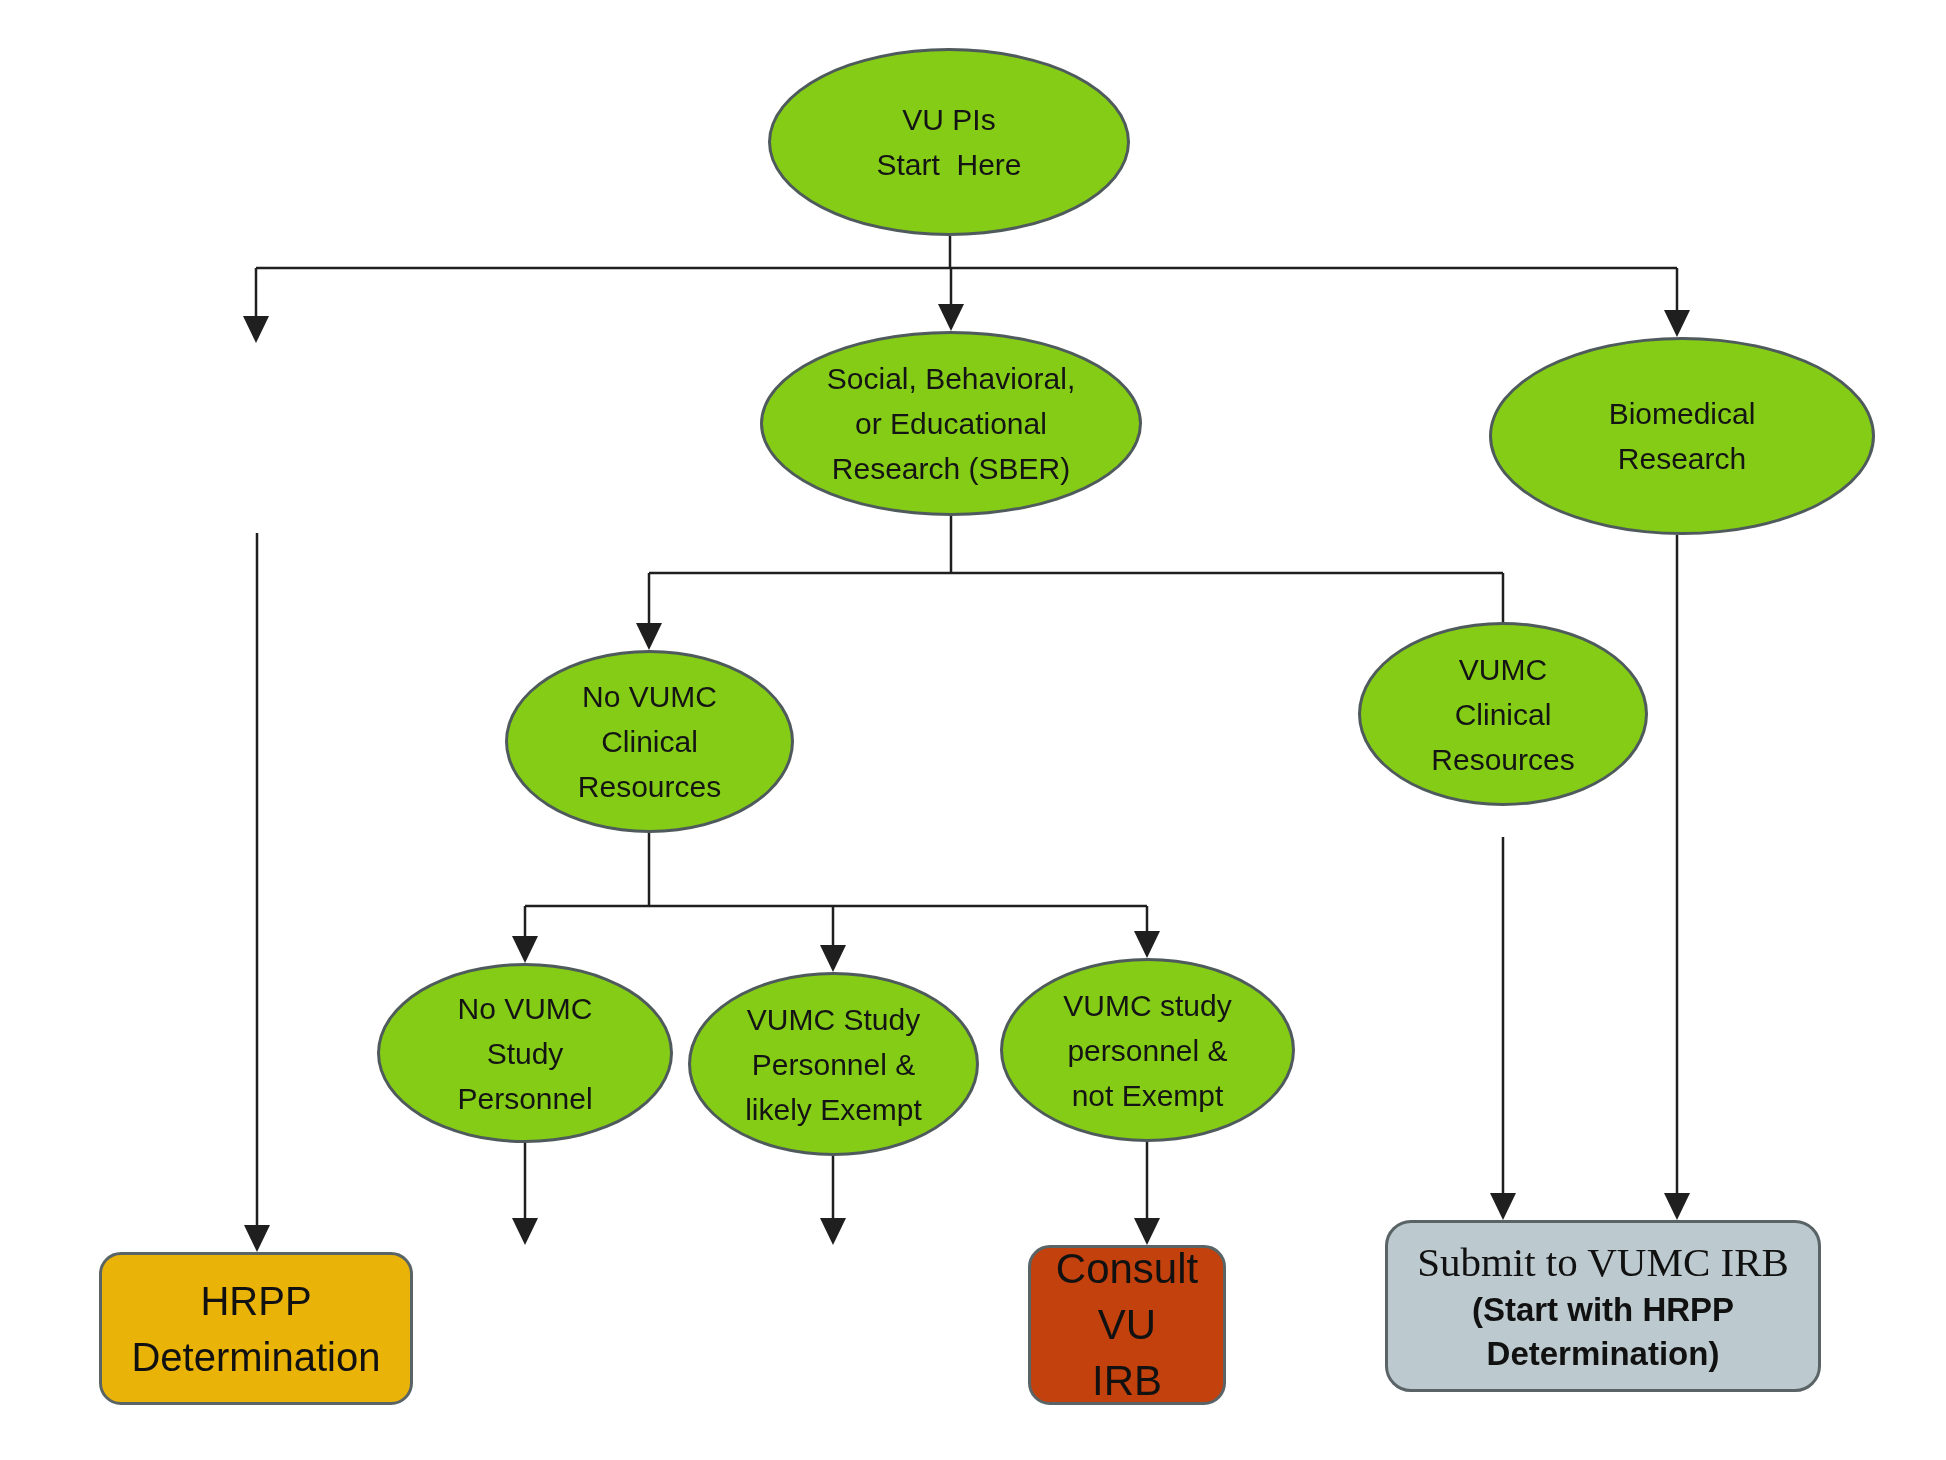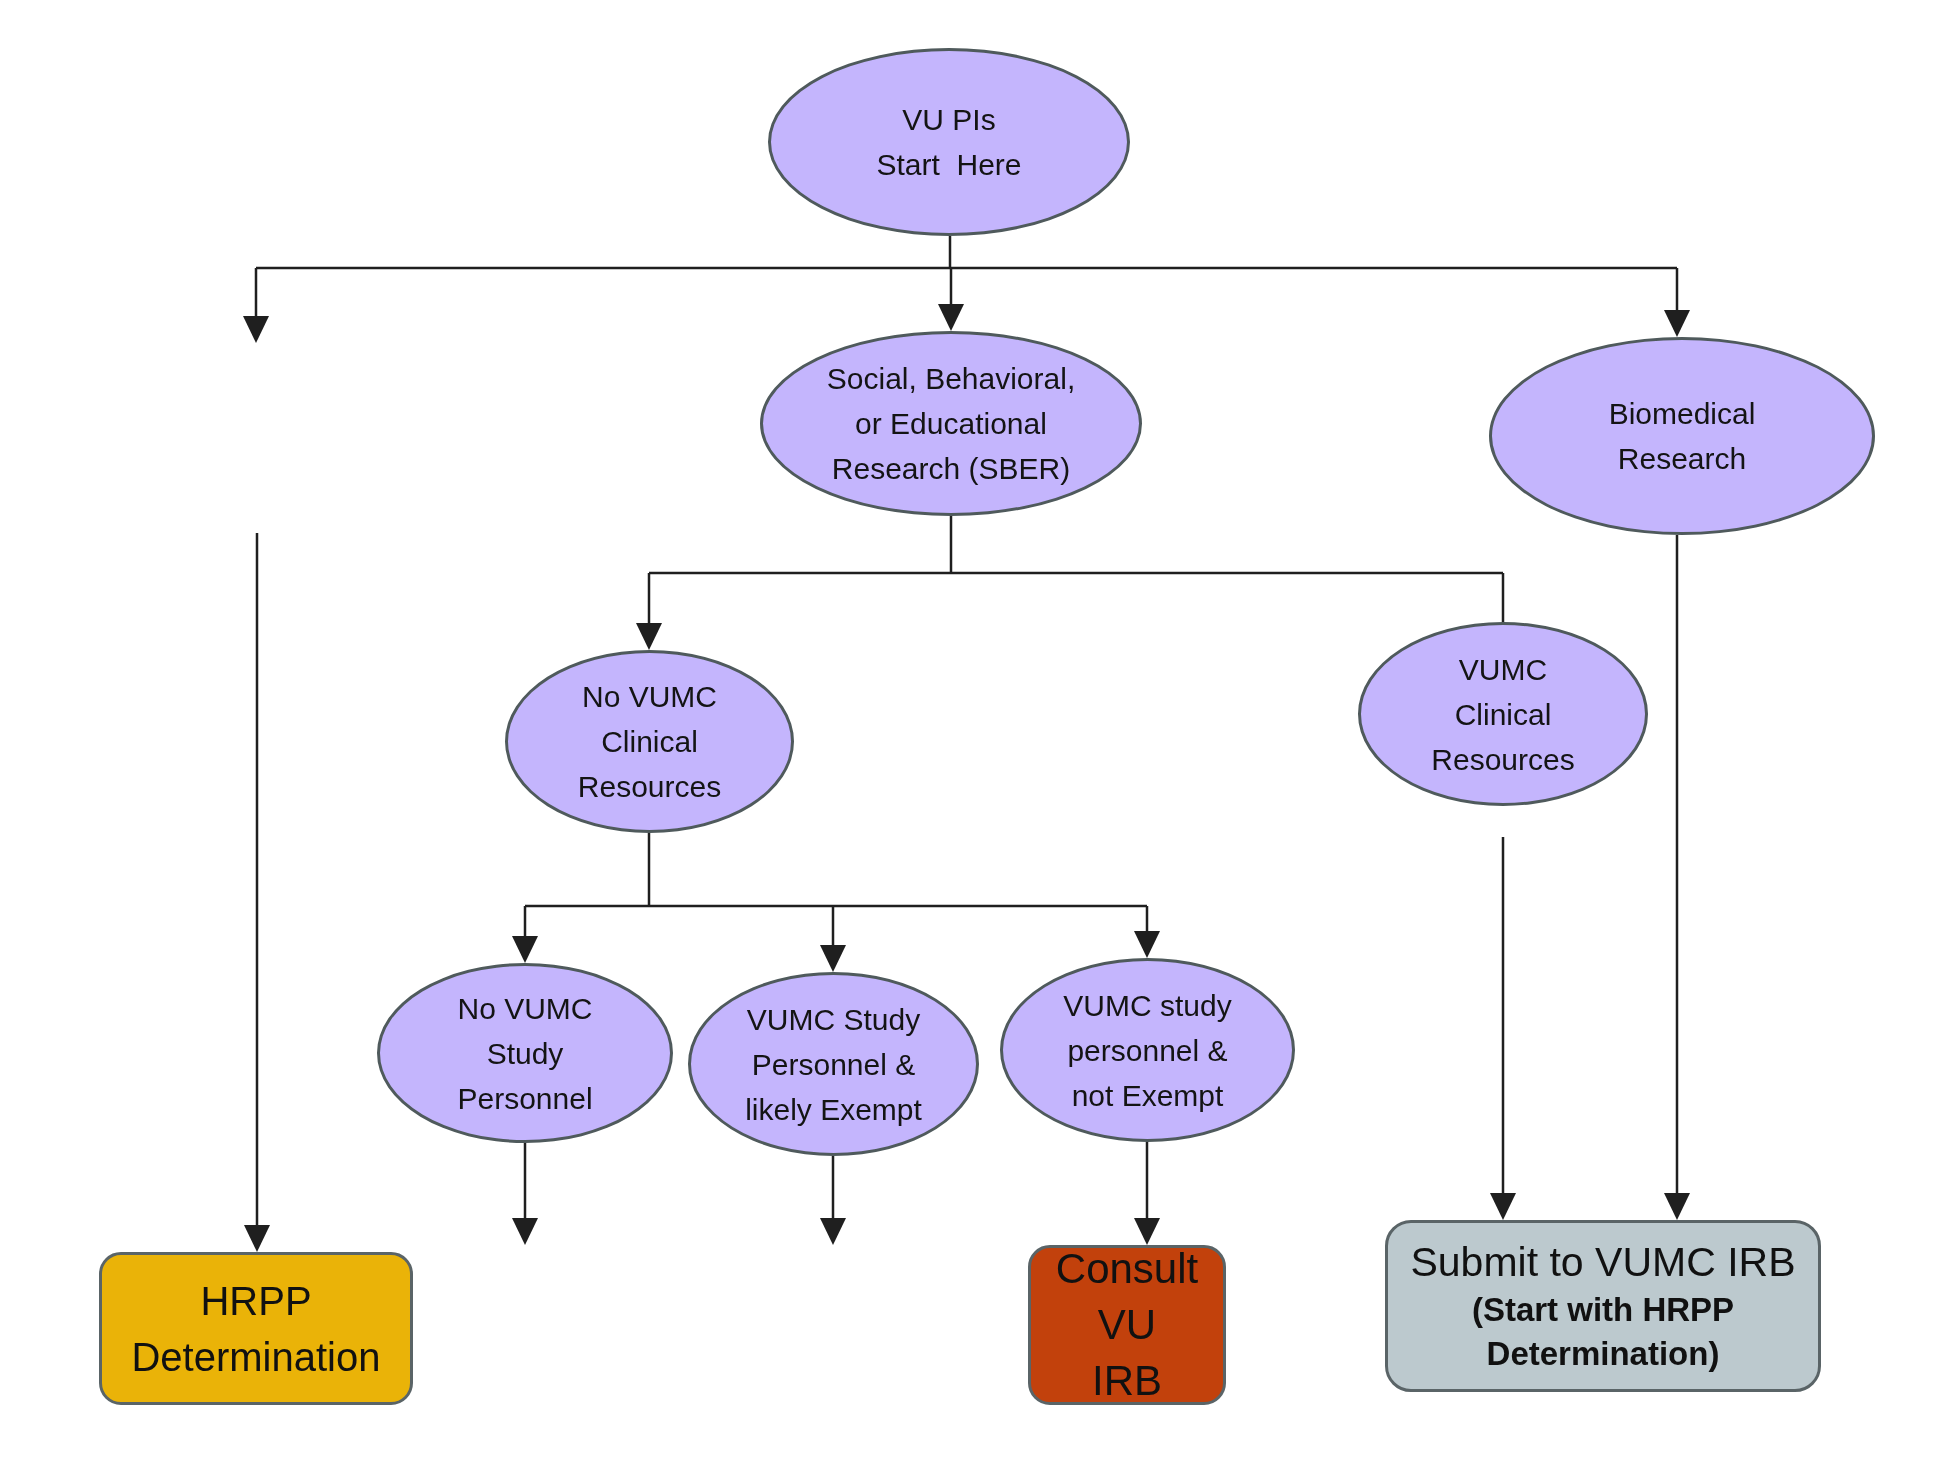--- a/index.html
+++ b/index.html
@@ -6,21 +6,21 @@
   #canvas{
     position:relative;
     width:1946px;height:1460px;
     background:#ffffff;
     font-family:"Liberation Sans", sans-serif;
     overflow:hidden;
   }
   #connectors{position:absolute;left:0;top:0;width:1946px;height:1460px;}
   .node{
     position:absolute;
-    background:#c4b5fd;
+    background:#84cc16;
     border:3px solid #4F5A5C;
     border-radius:50%;
     display:flex;align-items:center;justify-content:center;
     box-sizing:border-box;
   }
   .node .lbl{
     font-size:30px;line-height:45px;color:#141414;
     text-align:center;white-space:pre-line;
   }
   .outcome{
@@ -32,21 +32,21 @@
   }
   .outcome .big{font-size:42px;line-height:57px;white-space:pre-line;}
   .outcome .sub{font-size:33px;line-height:44px;white-space:pre-line;font-weight:bold;}
   #hrpp-box{left:99px;top:1252px;width:314px;height:153px;background:#eab308;}
   #hrpp-box .big{font-size:40px;line-height:56px;}
   #vu-irb-box{left:441px;top:1245px;width:459px;height:163px;background:#E4B955;}
   #vu-irb-box .big{font-size:44px;line-height:54px;}
   #consult-box{left:1028px;top:1245px;width:198px;height:160px;background:#c2410c;}
   #consult-box .big{font-size:42px;line-height:56px;}
   #vumc-irb-box{left:1385px;top:1220px;width:436px;height:172px;background:#BCC9CE;border-radius:26px;}
-  #vumc-irb-box .big{font-size:41px;line-height:52px;}
+  #vumc-irb-box .big{font-size:41px;line-height:52px;font-family:Liberation Serif, serif;}
 
   #node-start{left:768px;top:48px;width:362px;height:188px;}
   #node-nhsr{left:66px;top:343px;width:382px;height:190px;}
   #node-sber{left:760px;top:331px;width:382px;height:185px;}
   #node-biomedical{left:1489px;top:337px;width:386px;height:198px;}
   #node-no-vumc-clinical{left:505px;top:650px;width:289px;height:183px;}
   #node-vumc-clinical{left:1358px;top:622px;width:290px;height:184px;justify-content:center;}
   #node-no-vumc-personnel{left:377px;top:963px;width:296px;height:180px;}
   #node-vumc-personnel-exempt{left:688px;top:972px;width:291px;height:184px;}
   #node-vumc-personnel-not-exempt{left:1000px;top:958px;width:295px;height:184px;}

